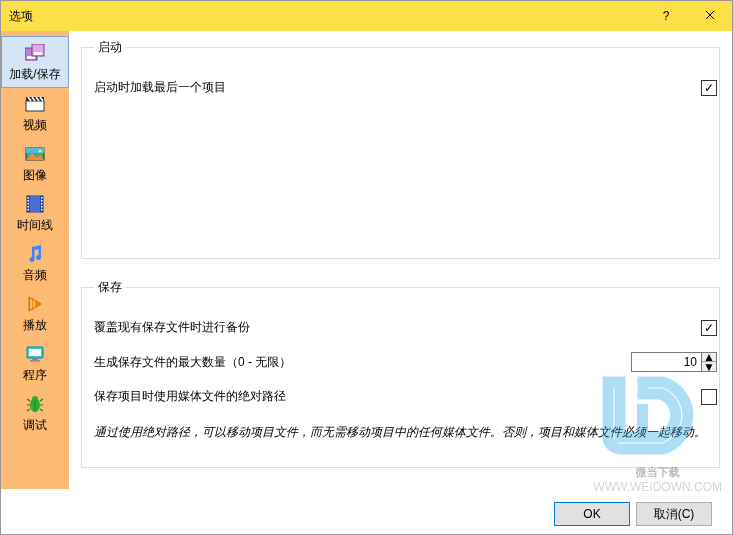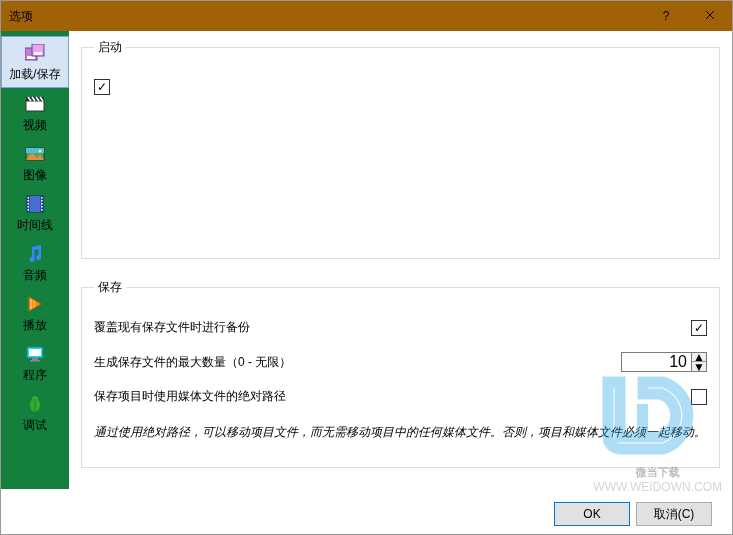--- a/index.html
+++ b/index.html
@@ -1,33 +1,33 @@
 <!DOCTYPE html>
 <html><head>
 <meta charset="utf-8">
 <style>
 * { margin: 0; padding: 0; box-sizing: border-box; font-family: "Microsoft YaHei", Arial, sans-serif; font-size: 12px; }
 body { width: 733px; height: 535px; background: #fff; border: 1px solid #999; position: relative; overflow: hidden; }
-.titlebar { height: 30px; display: flex; align-items: center; padding: 0 0 0 8px; background: #a16207; }
+.titlebar { height: 30px; display: flex; align-items: center; padding: 0 0 0 8px; background: #fde047; }
 .titlebar .title { flex: 1; font-size: 12px; color: #000; }
 .titlebar .btn { width: 44px; height: 30px; display: flex; align-items: center; justify-content: center; color: #000; cursor: pointer; }
 .body { display: flex; height: calc(100% - 75px); }
-.sidebar { width: 68px; background: #15803d; padding-top: 5px; }
+.sidebar { width: 68px; background: #fdba74; padding-top: 5px; }
 .side-item { display: flex; flex-direction: column; align-items: center; padding: 4px 2px; cursor: pointer; }
 .side-item .icon { width: 24px; height: 24px; display: flex; align-items: center; justify-content: center; }
 .side-item .label { font-size: 12px; color: #000; margin-top: 1px; }
 .side-item.selected { border: 1px solid #7aa7d8; background: #d6e5f5; }
 .main { flex: 1; padding: 8px 12px 0 12px; }
-fieldset { border: 1px solid #ddd; padding: 15px 12px 15px 12px; margin-bottom: 20px; }
+fieldset { border: 1px solid #ddd; padding: 15px 2px 15px 12px; margin-bottom: 20px; }
 legend { padding: 0 4px; font-size: 12px; color: #000; }
 .row { display: flex; align-items: center; padding: 8px 0; }
 .row .label { flex: 1; color: #000; }
 .row .checkbox { width: 16px; height: 16px; border: 1px solid #333; background: #fff; display: flex; align-items: center; justify-content: center; cursor: pointer; }
 .row .spinner { display: flex; align-items: center; }
-.row .spinner input { width: 71px; height: 20px; border: 1px solid #7a7a7a; text-align: right; padding-right: 4px; font-size: 16px; }
+.row .spinner input { width: 71px; height: 20px; border: 1px solid #7a7a7a; text-align: right; padding-right: 4px; font-size: 12px; }
 .row .spinner .arrows { display: flex; flex-direction: column; border: 1px solid #7a7a7a; border-left: none; }
 .row .spinner .arrows div { width: 14px; height: 9px; background: #efefef; display: flex; align-items: center; justify-content: center; font-size: 7px; cursor: pointer; border-bottom: 1px solid #999; }
 .row .spinner .arrows div:last-child { border-bottom: none; }
 .note { font-style: italic; color: #000; padding: 10px 0; line-height: 1.6; }
 .footer { position: absolute; bottom: 8px; right: 20px; display: flex; gap: 6px; }
 .footer button { min-width: 76px; height: 24px; background: #e1e1e1; border: 1px solid #adadad; cursor: pointer; font-size: 12px; padding: 0 14px; }
 .footer button.default { border: 1px solid #0078d7; }
 .watermark { position: absolute; right: 10px; bottom: 40px; opacity: 0.35; pointer-events: none; }
 .check { font-size: 12px; line-height: 1; }
 </style>
@@ -140,20 +140,21 @@
           </svg>
       </span>
       <span class="label">调试</span>
     </div>
   </div>
 
   <div class="main">
     <fieldset style="height:220px;">
       <legend>启动</legend>
       <div class="row">
+        <span class="label">启动时加载最后一个项目</span>
         <div class="checkbox">
           <span class="check">✓</span>
         </div>
       </div>
     </fieldset>
 
     <fieldset>
       <legend>保存</legend>
       <div class="row">
         <span class="label">覆盖现有保存文件时进行备份</span>

